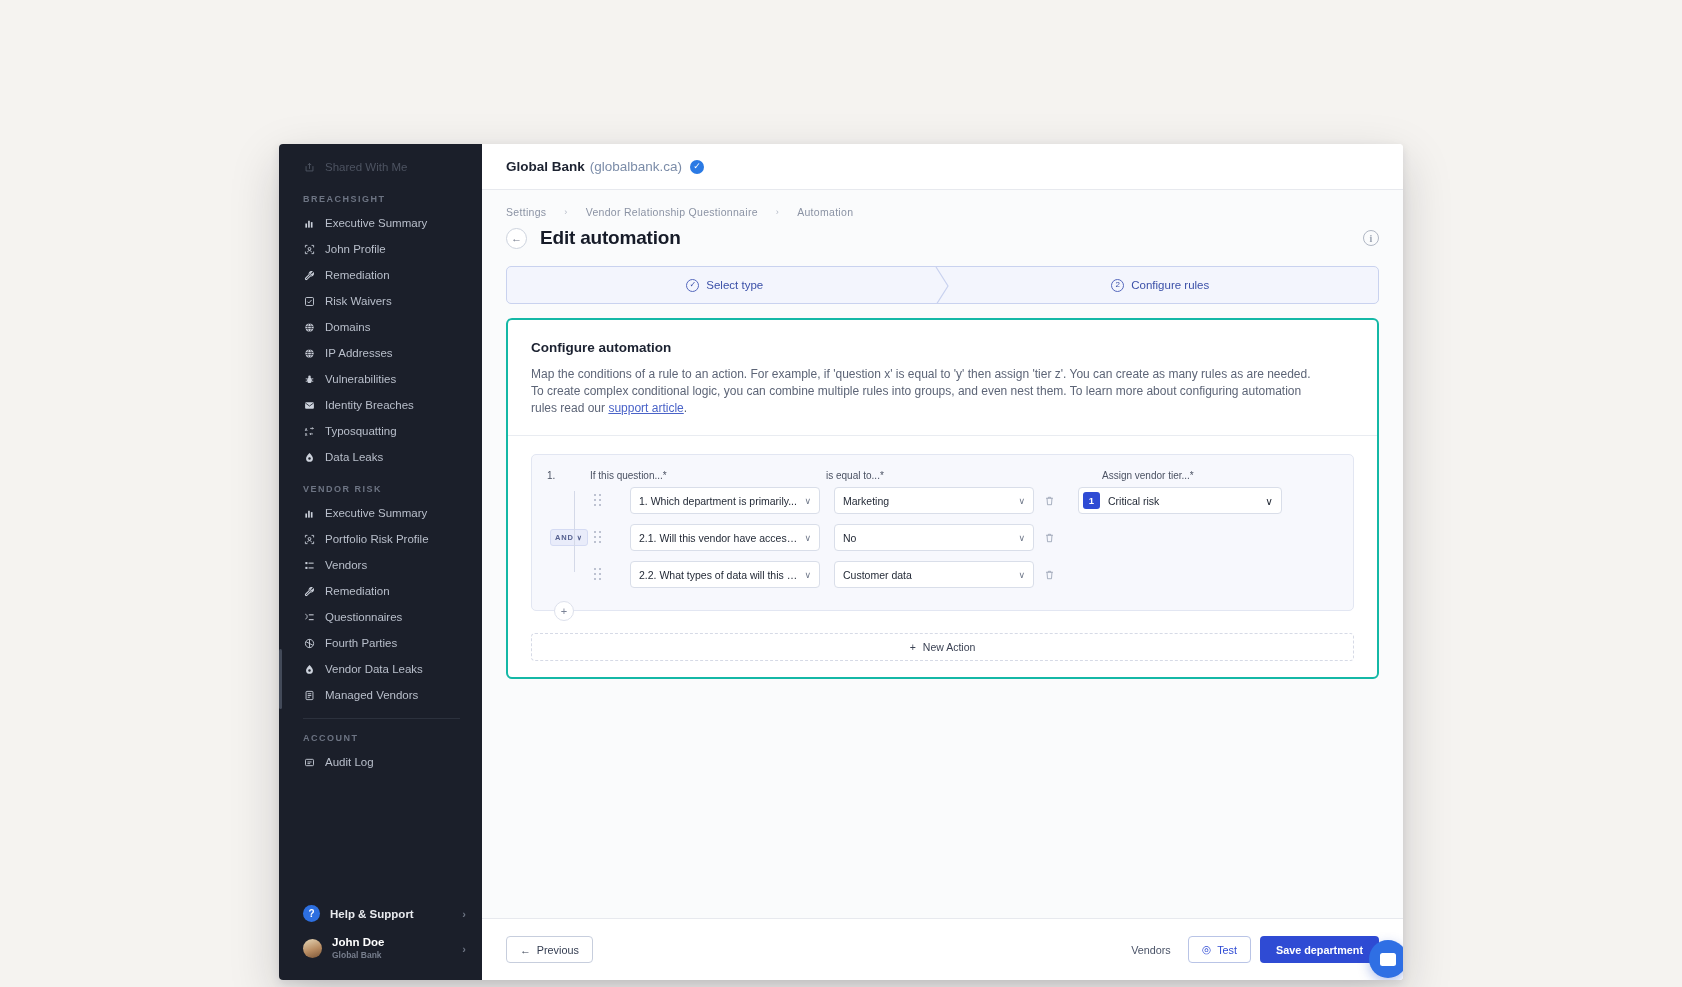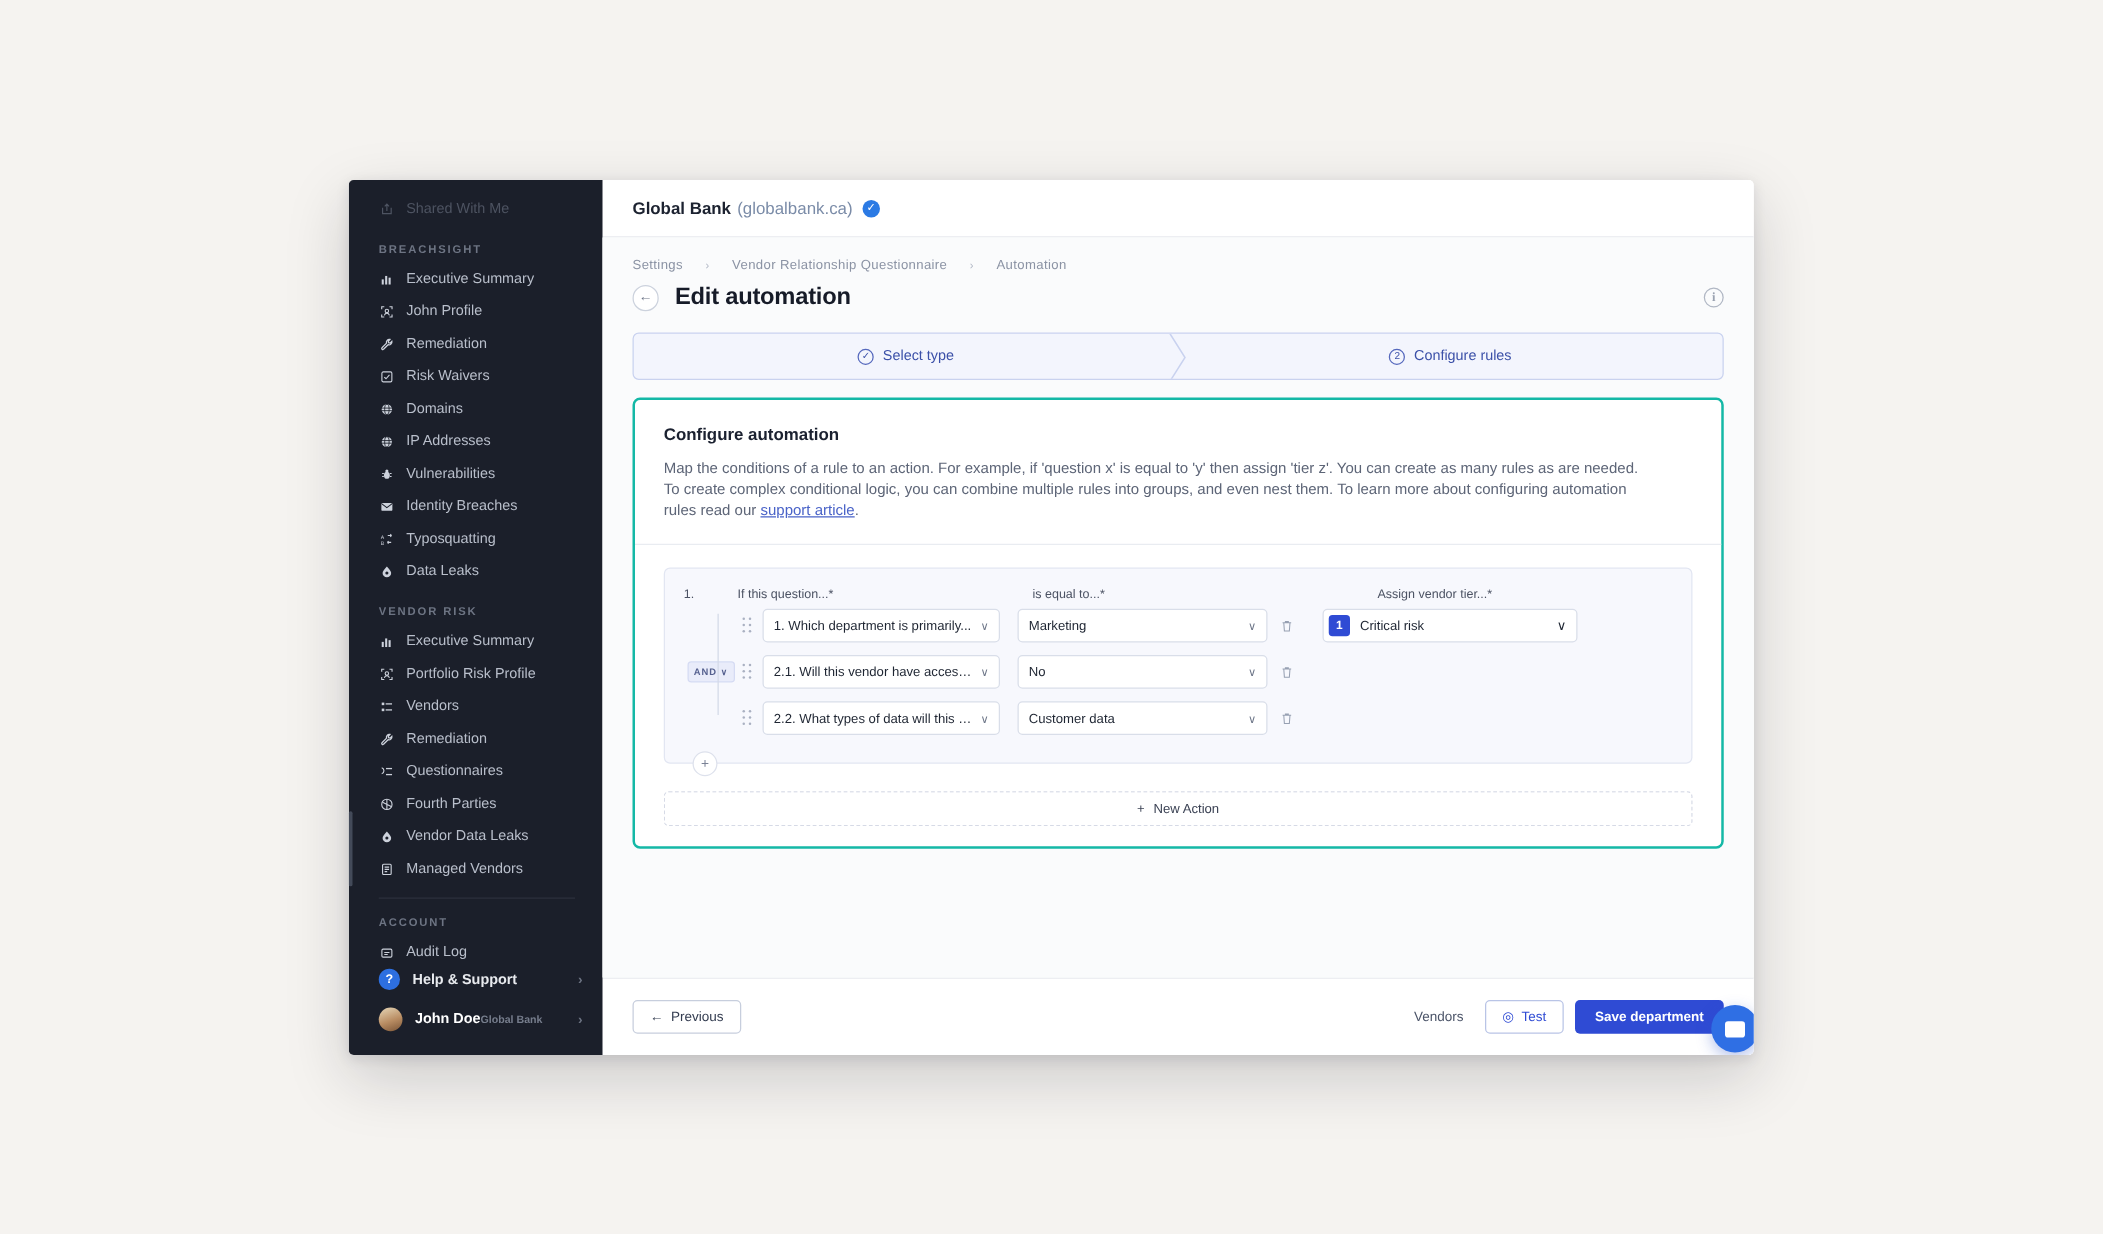--- a/index.html
+++ b/index.html
@@ -5,21 +5,21 @@
   * { box-sizing: border-box; margin: 0; padding: 0; }
   html, body {
     width: 1682px; height: 987px;
     background: #f5f3f0;
     font-family: "Liberation Sans", sans-serif;
     overflow: hidden;
   }
   .app-window {
     position: absolute;
     left: 279px; top: 144px;
-    width: 1124px; height: 700px;
+    width: 1124px; height: 836px;
     display: flex;
     border-radius: 4px;
     overflow: hidden;
     box-shadow: 0 18px 50px rgba(20,20,35,.18), 0 3px 10px rgba(20,20,35,.10);
     background: #fff;
   }
 
   
   .sidebar {
     width: 203px; flex: 0 0 203px;
@@ -184,21 +184,21 @@
     grid-template-columns: 3px 3px; grid-template-rows: 3px 3px 3px;
     gap: 2px; justify-content: center; align-content: center; margin-right: 4px;
   }
   .drag-dots i { width: 2.2px; height: 2.2px; border-radius: 50%; background: #aab1c2; display: block; }
   .select {
     height: 27px; border: 1px solid #d9dee9; border-radius: 4px; background: #fff;
     display: flex; align-items: center; padding: 0 8px;
     font-size: 10.5px; color: #1e2532; position: relative;
   }
   .select .cv { margin-left: auto; color: #6d7688; font-size: 9px; padding-left: 6px; }
-  .sel-q { width: 190px; flex: 0 0 190px; }
+  .sel-q { width: 190px; flex: 0 0 190px; margin-left: 20px; }
   .sel-q .txt { overflow: hidden; white-space: nowrap; text-overflow: ellipsis; max-width: 160px; }
   .sel-eq { width: 200px; flex: 0 0 200px; margin-left: 14px; }
   .trash {
     width: 30px; flex: 0 0 30px; display: flex; align-items: center; justify-content: center;
     color: #97a0b2; font-size: 12px;
   }
   .tier-cell { flex: 1 1 auto; display: flex; align-items: center; padding-left: 14px; }
   .tier-select {
     width: 204px; height: 27px; border: 1px solid #d9dee9; border-radius: 4px; background: #fff;
     display: flex; align-items: center; padding: 0 8px 0 4px; font-size: 10.5px; color: #1e2532;
@@ -458,21 +458,21 @@
     </div>
 
     <div class="sb-bottom">
       <div class="sb-row-ext">
         <span class="help-circle">?</span>
         <span>Help &amp; Support</span>
         <span class="chev">›</span>
       </div>
       <div class="sb-row-ext">
         <span class="avatar"></span>
-        <span style="display:flex;flex-direction:row;">
+        <span style="display:flex;flex-direction:column;">
           <span class="user-name">John Doe</span>
           <span class="user-org">Global Bank</span>
         </span>
         <span class="chev">›</span>
       </div>
     </div>
   </div>
 
   <div class="main">
 

